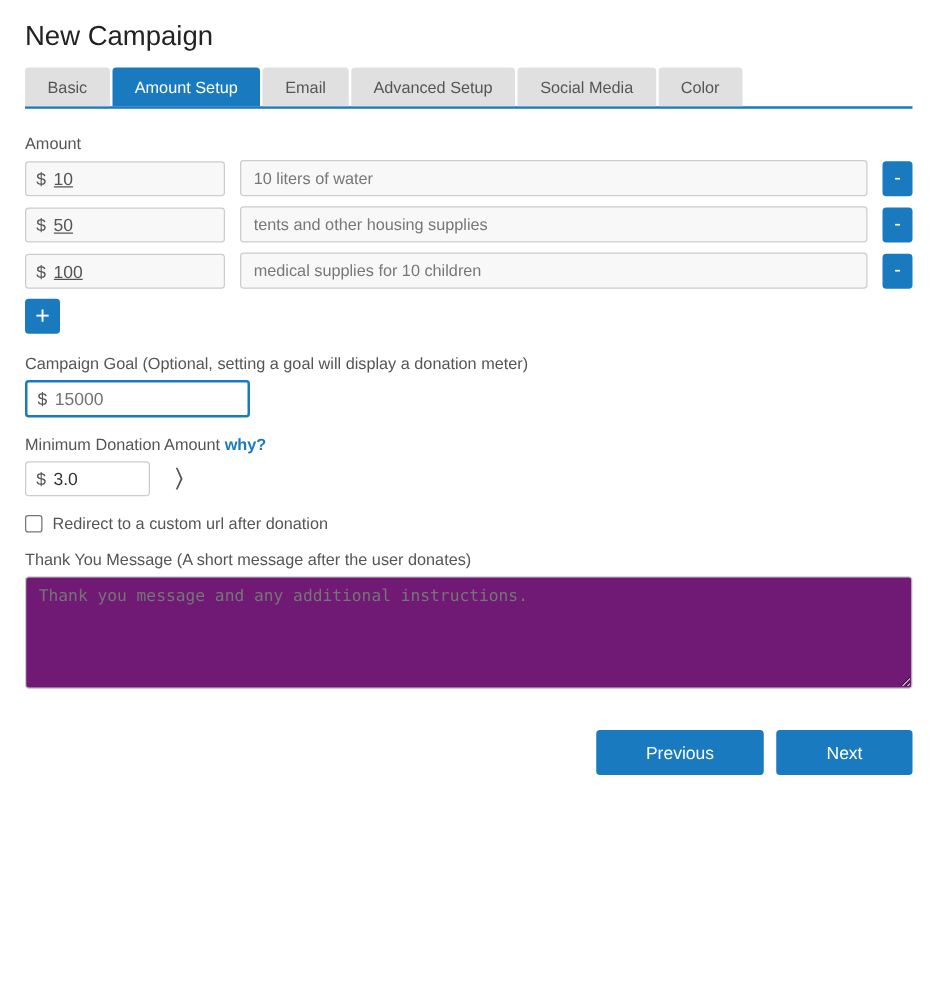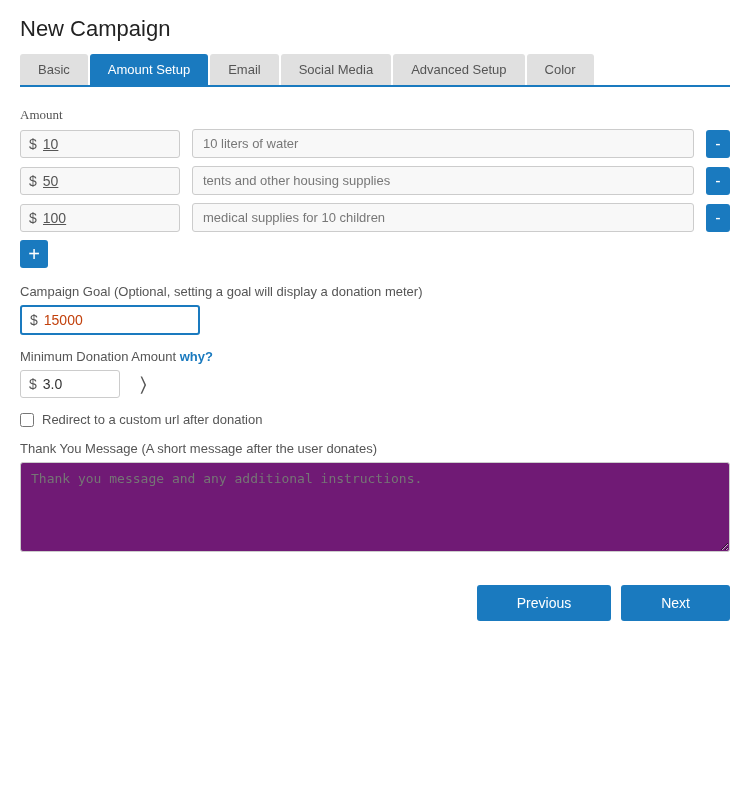--- a/index.html
+++ b/index.html
@@ -34,21 +34,20 @@
       border-radius: 3px 3px 0 0;
     }
     .tab.active {
       background: #1a7abf;
       color: #fff;
     }
     .amount-header {
       display: flex;
       gap: 12px;
       margin-bottom: 6px;
-      font-family: Liberation Serif, serif;
     }
     .amount-header .col-amount {
       width: 160px;
       font-size: 13px;
       color: #555;
     }
     .amount-header .col-explanation {
       flex: 1;
       font-size: 13px;
       color: #555;
@@ -143,21 +142,21 @@
       padding: 5px 8px;
     }
     .input-with-dollar .dollar {
       color: #555;
       margin-right: 6px;
     }
     .input-with-dollar input {
       border: none;
       background: transparent;
       font-size: 14px;
-      color: #c2410c;
+      color: #737373;
       width: 100%;
       outline: none;
     }
     .input-plain-dollar {
       display: flex;
       align-items: center;
       border: 1px solid #ccc;
       border-radius: 3px;
       width: 100px;
       background: #fff;
@@ -232,22 +231,22 @@
   </style>
 </head>
 <body>
 
 <h1>New Campaign</h1>
 
 <div class="tabs">
   <button class="tab">Basic</button>
   <button class="tab active">Amount Setup</button>
   <button class="tab">Email</button>
+  <button class="tab">Advanced Setup</button>
   <button class="tab">Social Media</button>
-  <button class="tab">Advanced Setup</button>
   <button class="tab">Color</button>
 </div>
 
 <div class="amount-header">
   <div class="col-amount">Amount</div>
 </div>
 
 <div>
 
   <div class="amount-row">

